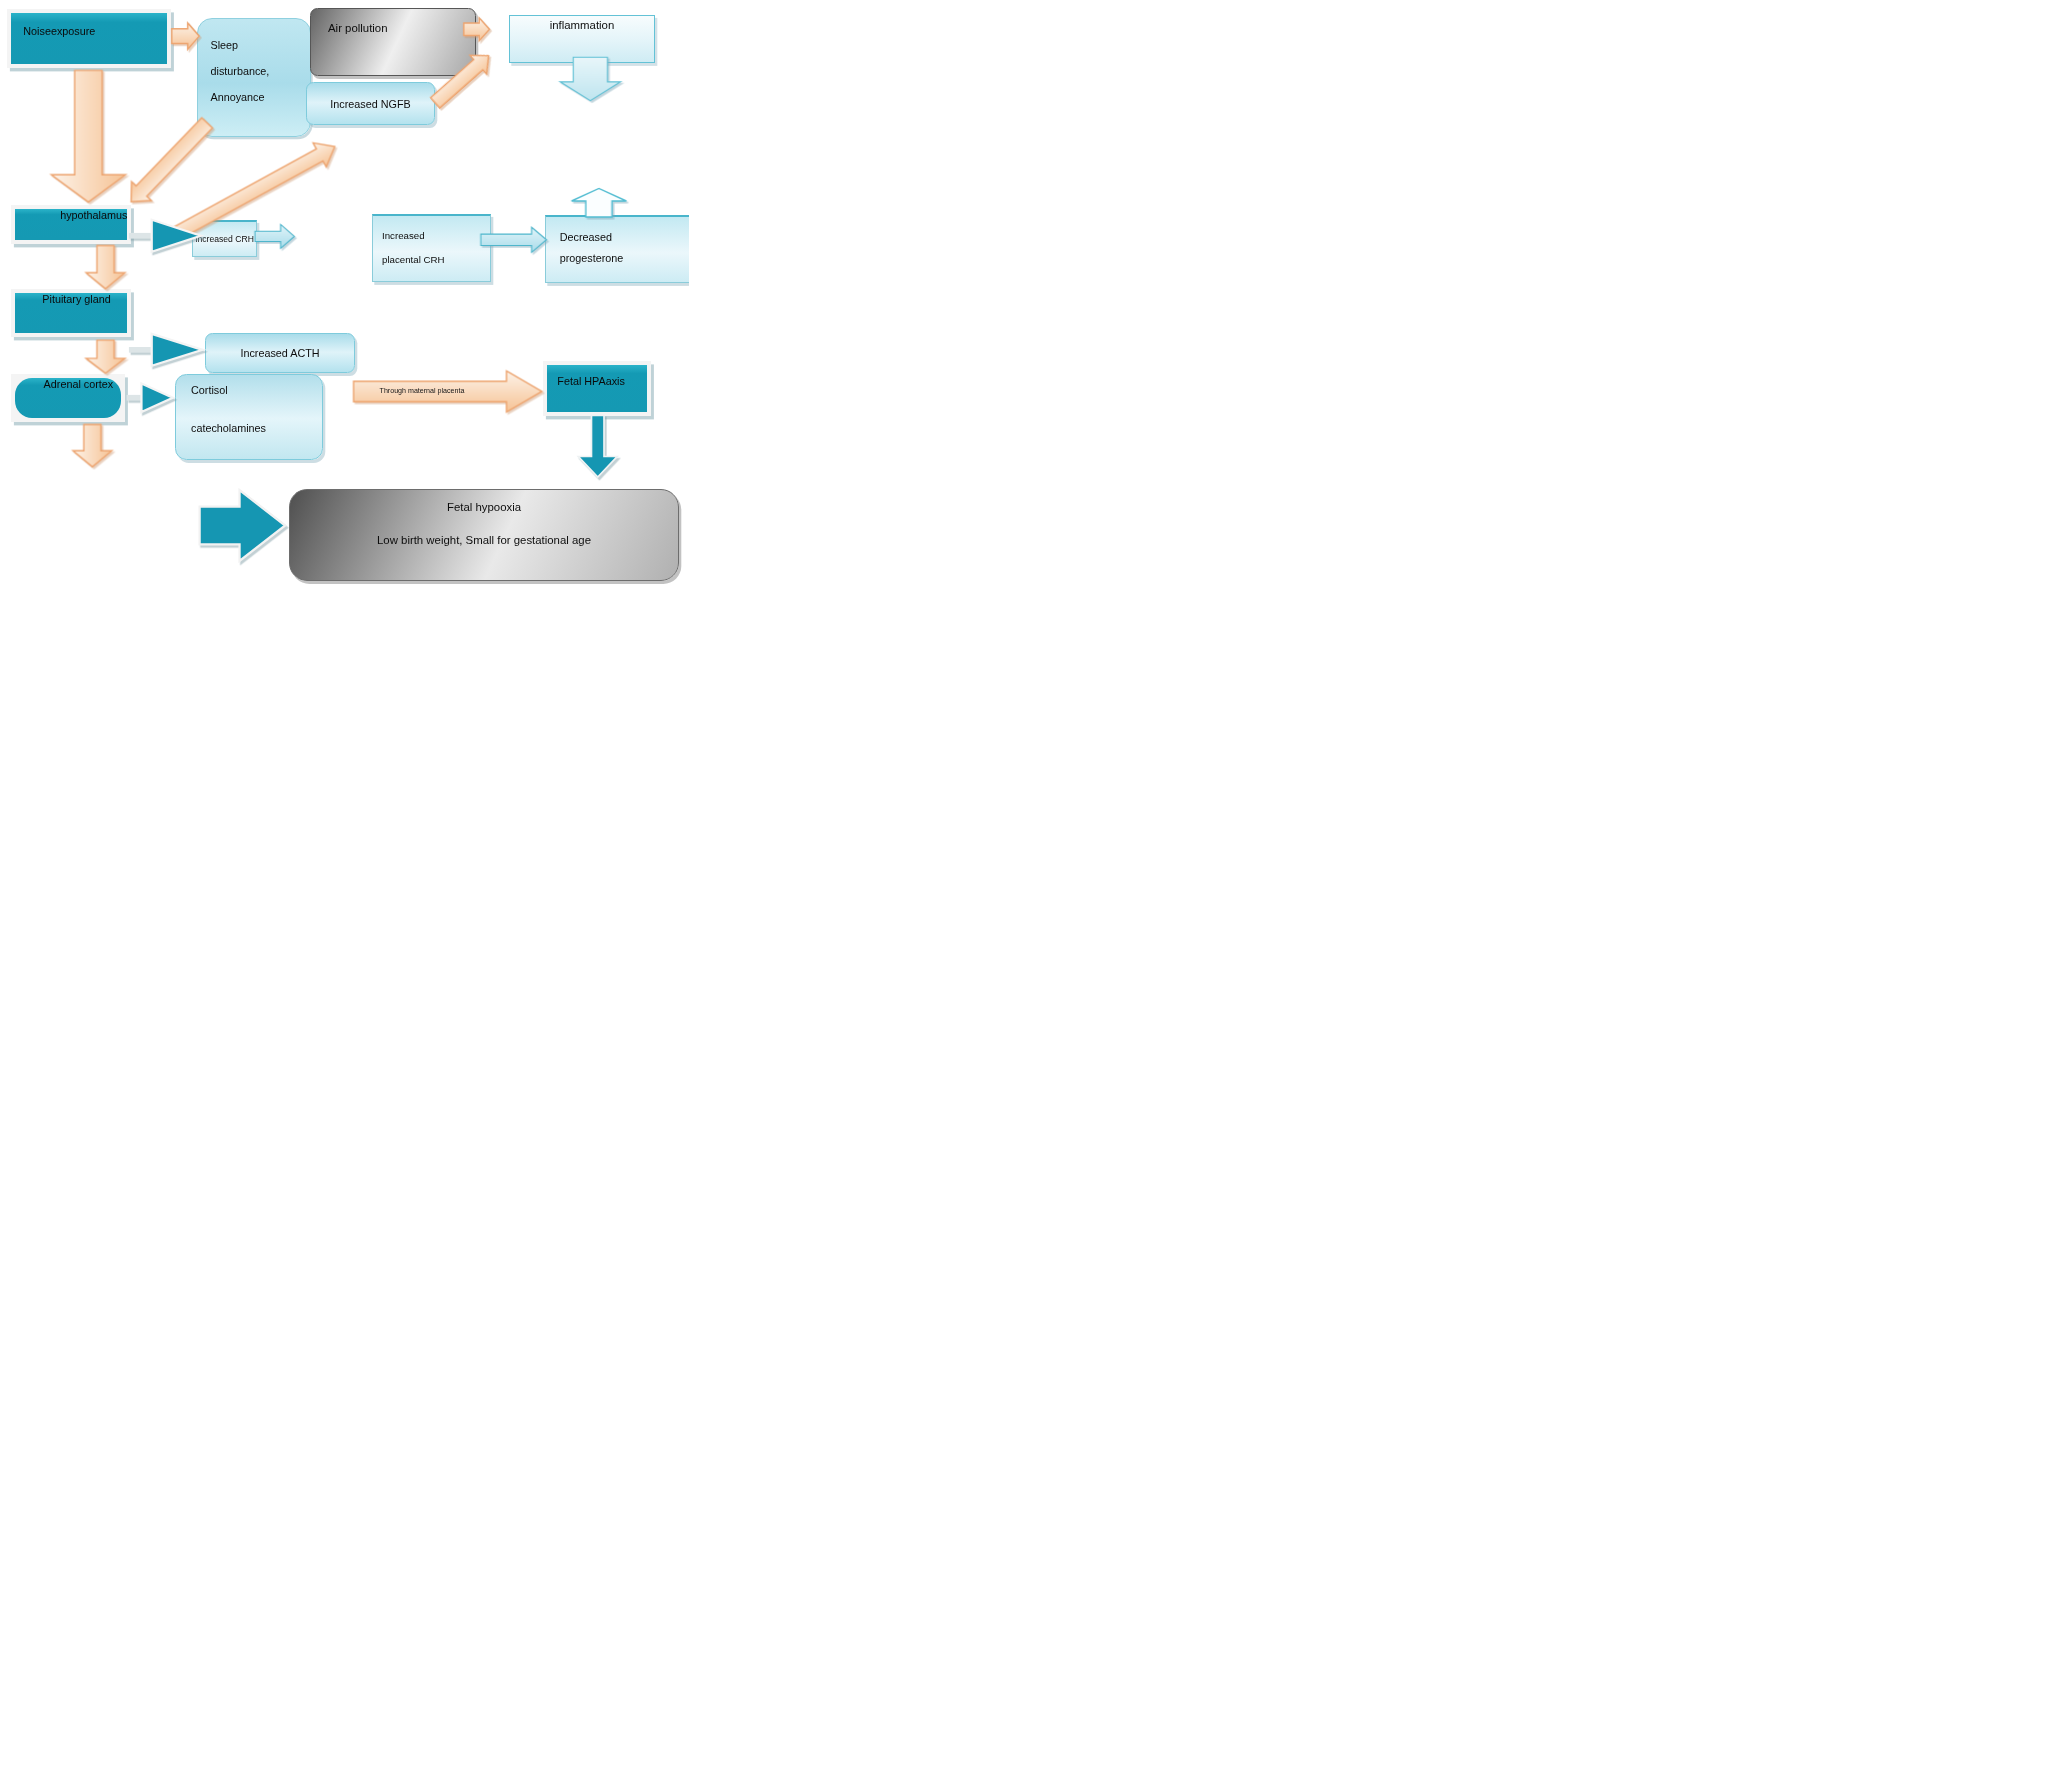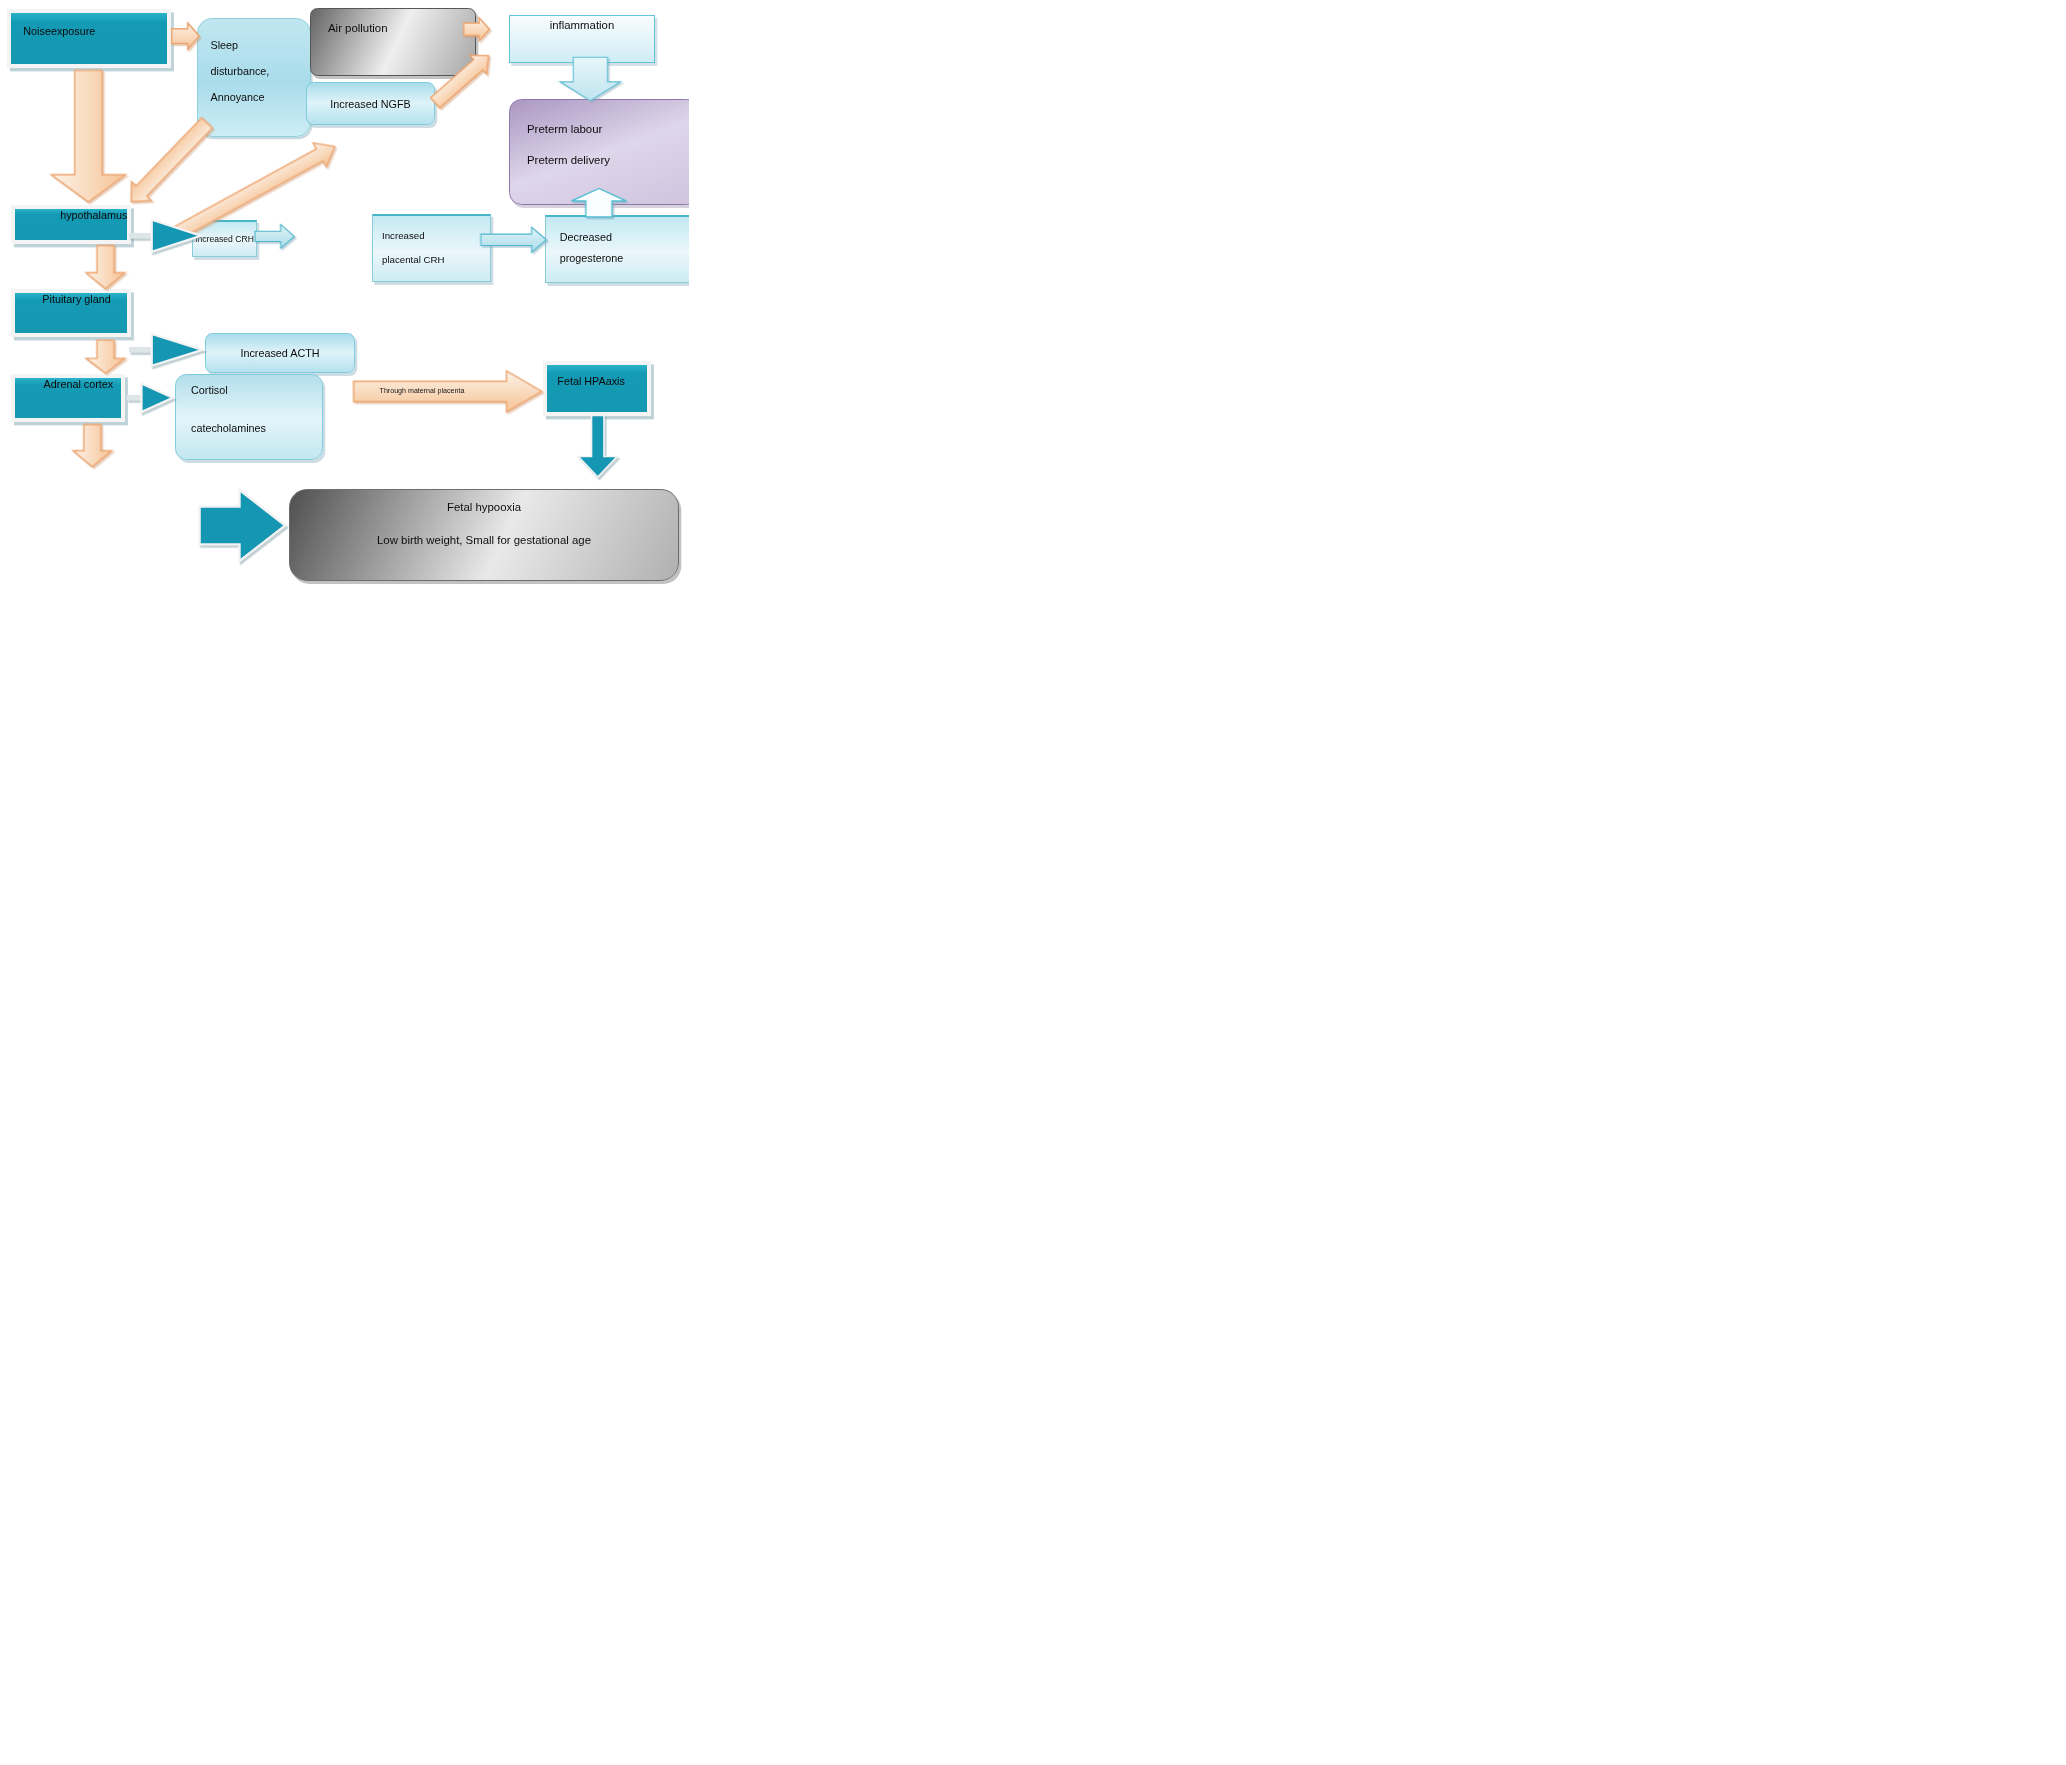--- a/index.html
+++ b/index.html
@@ -68,24 +68,20 @@
     </div>
 
     <div class="round-cyan" style="left:306px;top:82px;width:127px;height:41px;display:flex;align-items:center;justify-content:center;">
       <div class="t19">Increased NGFB</div>
     </div>
 
     <div class="inflammation" style="left:509px;top:15.4px;width:144px;height:43px;padding-top:3px;text-align:center;">
       <div class="t20">inflammation</div>
     </div>
 
-    <div class="purple" style="left:509px;top:99px;width:171px;height:90px;padding:13.7px 0 0 17px;">
-      <div class="t20" style="line-height:31px;">Preterm labour</div>
-      <div class="t20" style="line-height:31px;">Preterm delivery</div>
-    </div>
 
     <div class="frame" style="left:11.4px;top:205px;width:120px;height:39px;">
       <div class="teal-inner" style="justify-content:flex-end;padding-left:9px;">
         <div class="lbl t19">hypothalamus</div>
       </div>
     </div>
 
     <div class="sq-cyan" style="left:192px;top:220px;width:63px;height:34px;display:flex;align-items:center;justify-content:center;">
       <div class="t15">Increased CRH</div>
     </div>
@@ -104,21 +100,21 @@
       <div class="teal-inner" style="justify-content:center;padding-left:10.3px;">
         <div class="lbl t19">Pituitary gland</div>
       </div>
     </div>
 
     <div class="round-cyan" style="left:205px;top:333px;width:148px;height:38px;display:flex;align-items:center;justify-content:center;">
       <div class="t19">Increased ACTH</div>
     </div>
 
     <div class="frame" style="left:11.4px;top:374px;width:114px;height:48px;">
-      <div class="teal-inner" style="justify-content:center;padding-left:20px;">
+      <div class="teal-inner" style="justify-content:center;padding-left:20px;border-radius:17px;">
         <div class="lbl t19">Adrenal cortex</div>
       </div>
     </div>
 
     <div class="round-cyan cortisol" style="left:175px;top:374px;width:131px;height:75px;padding:9px 0 0 15px;">
       <div class="t19">Cortisol</div>
       <div class="t19" style="margin-top:26px;">catecholamines</div>
     </div>
 
     <div class="frame" style="left:543px;top:361px;width:108px;height:55px;">

